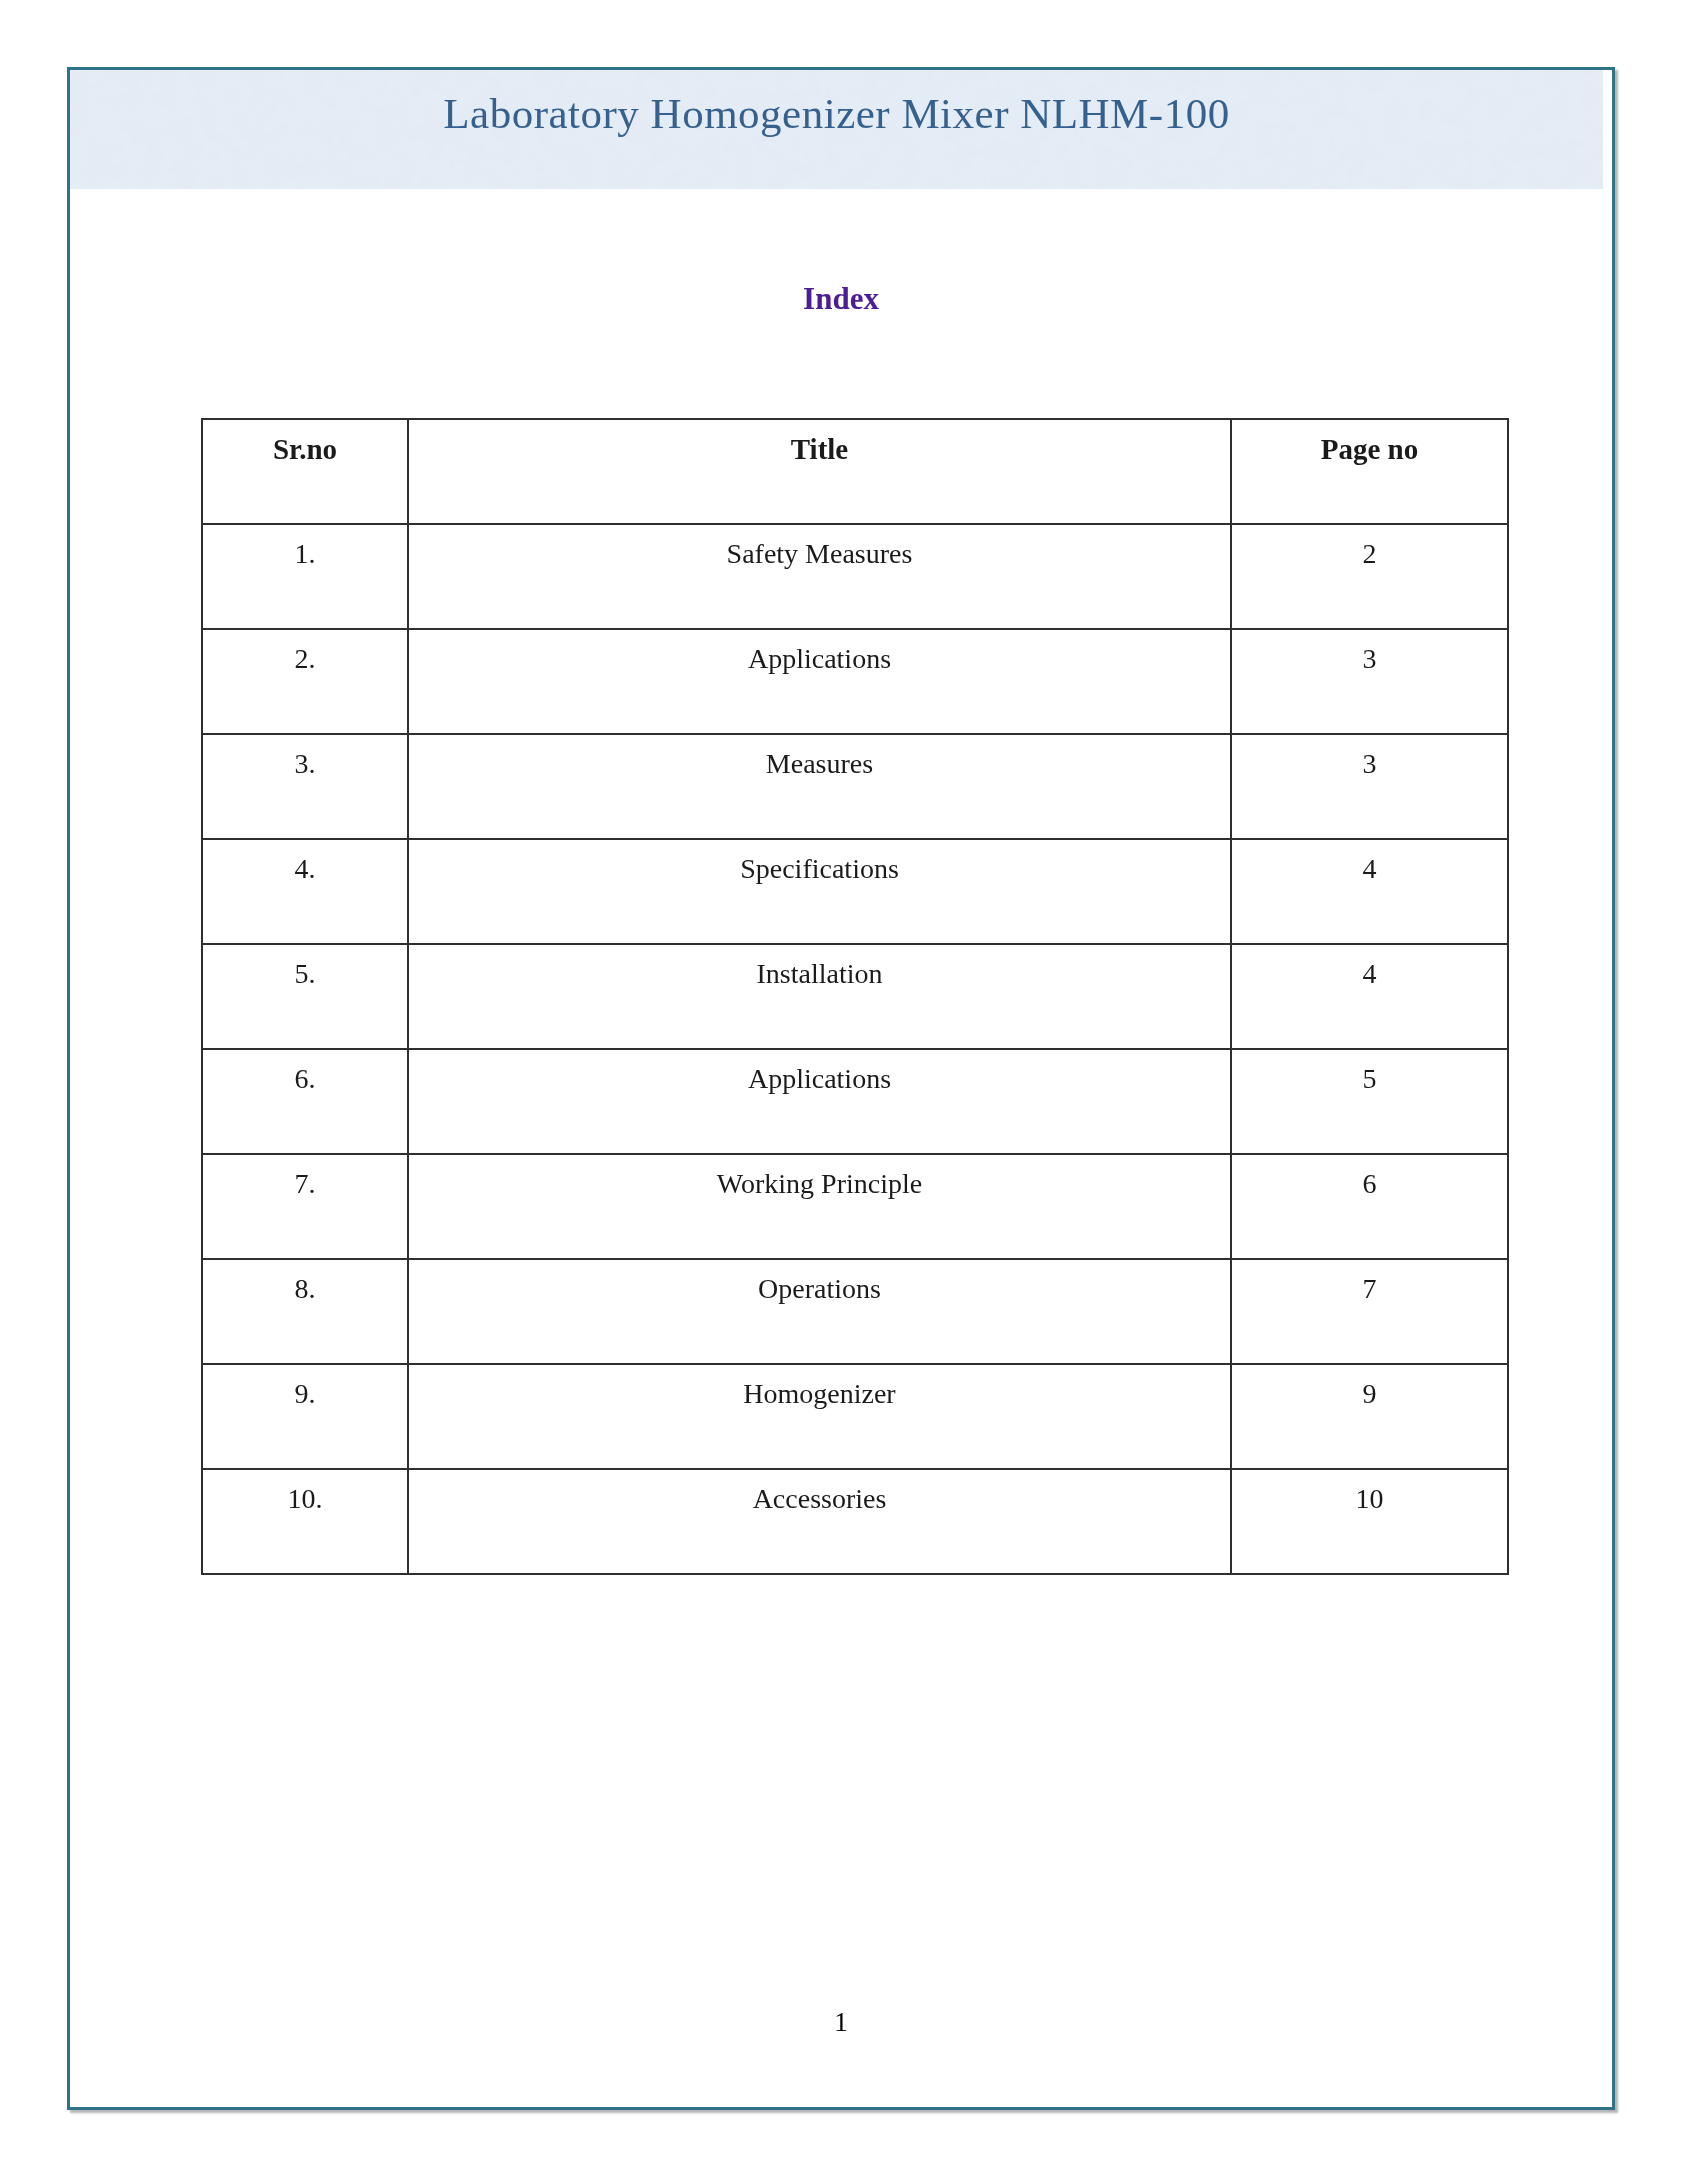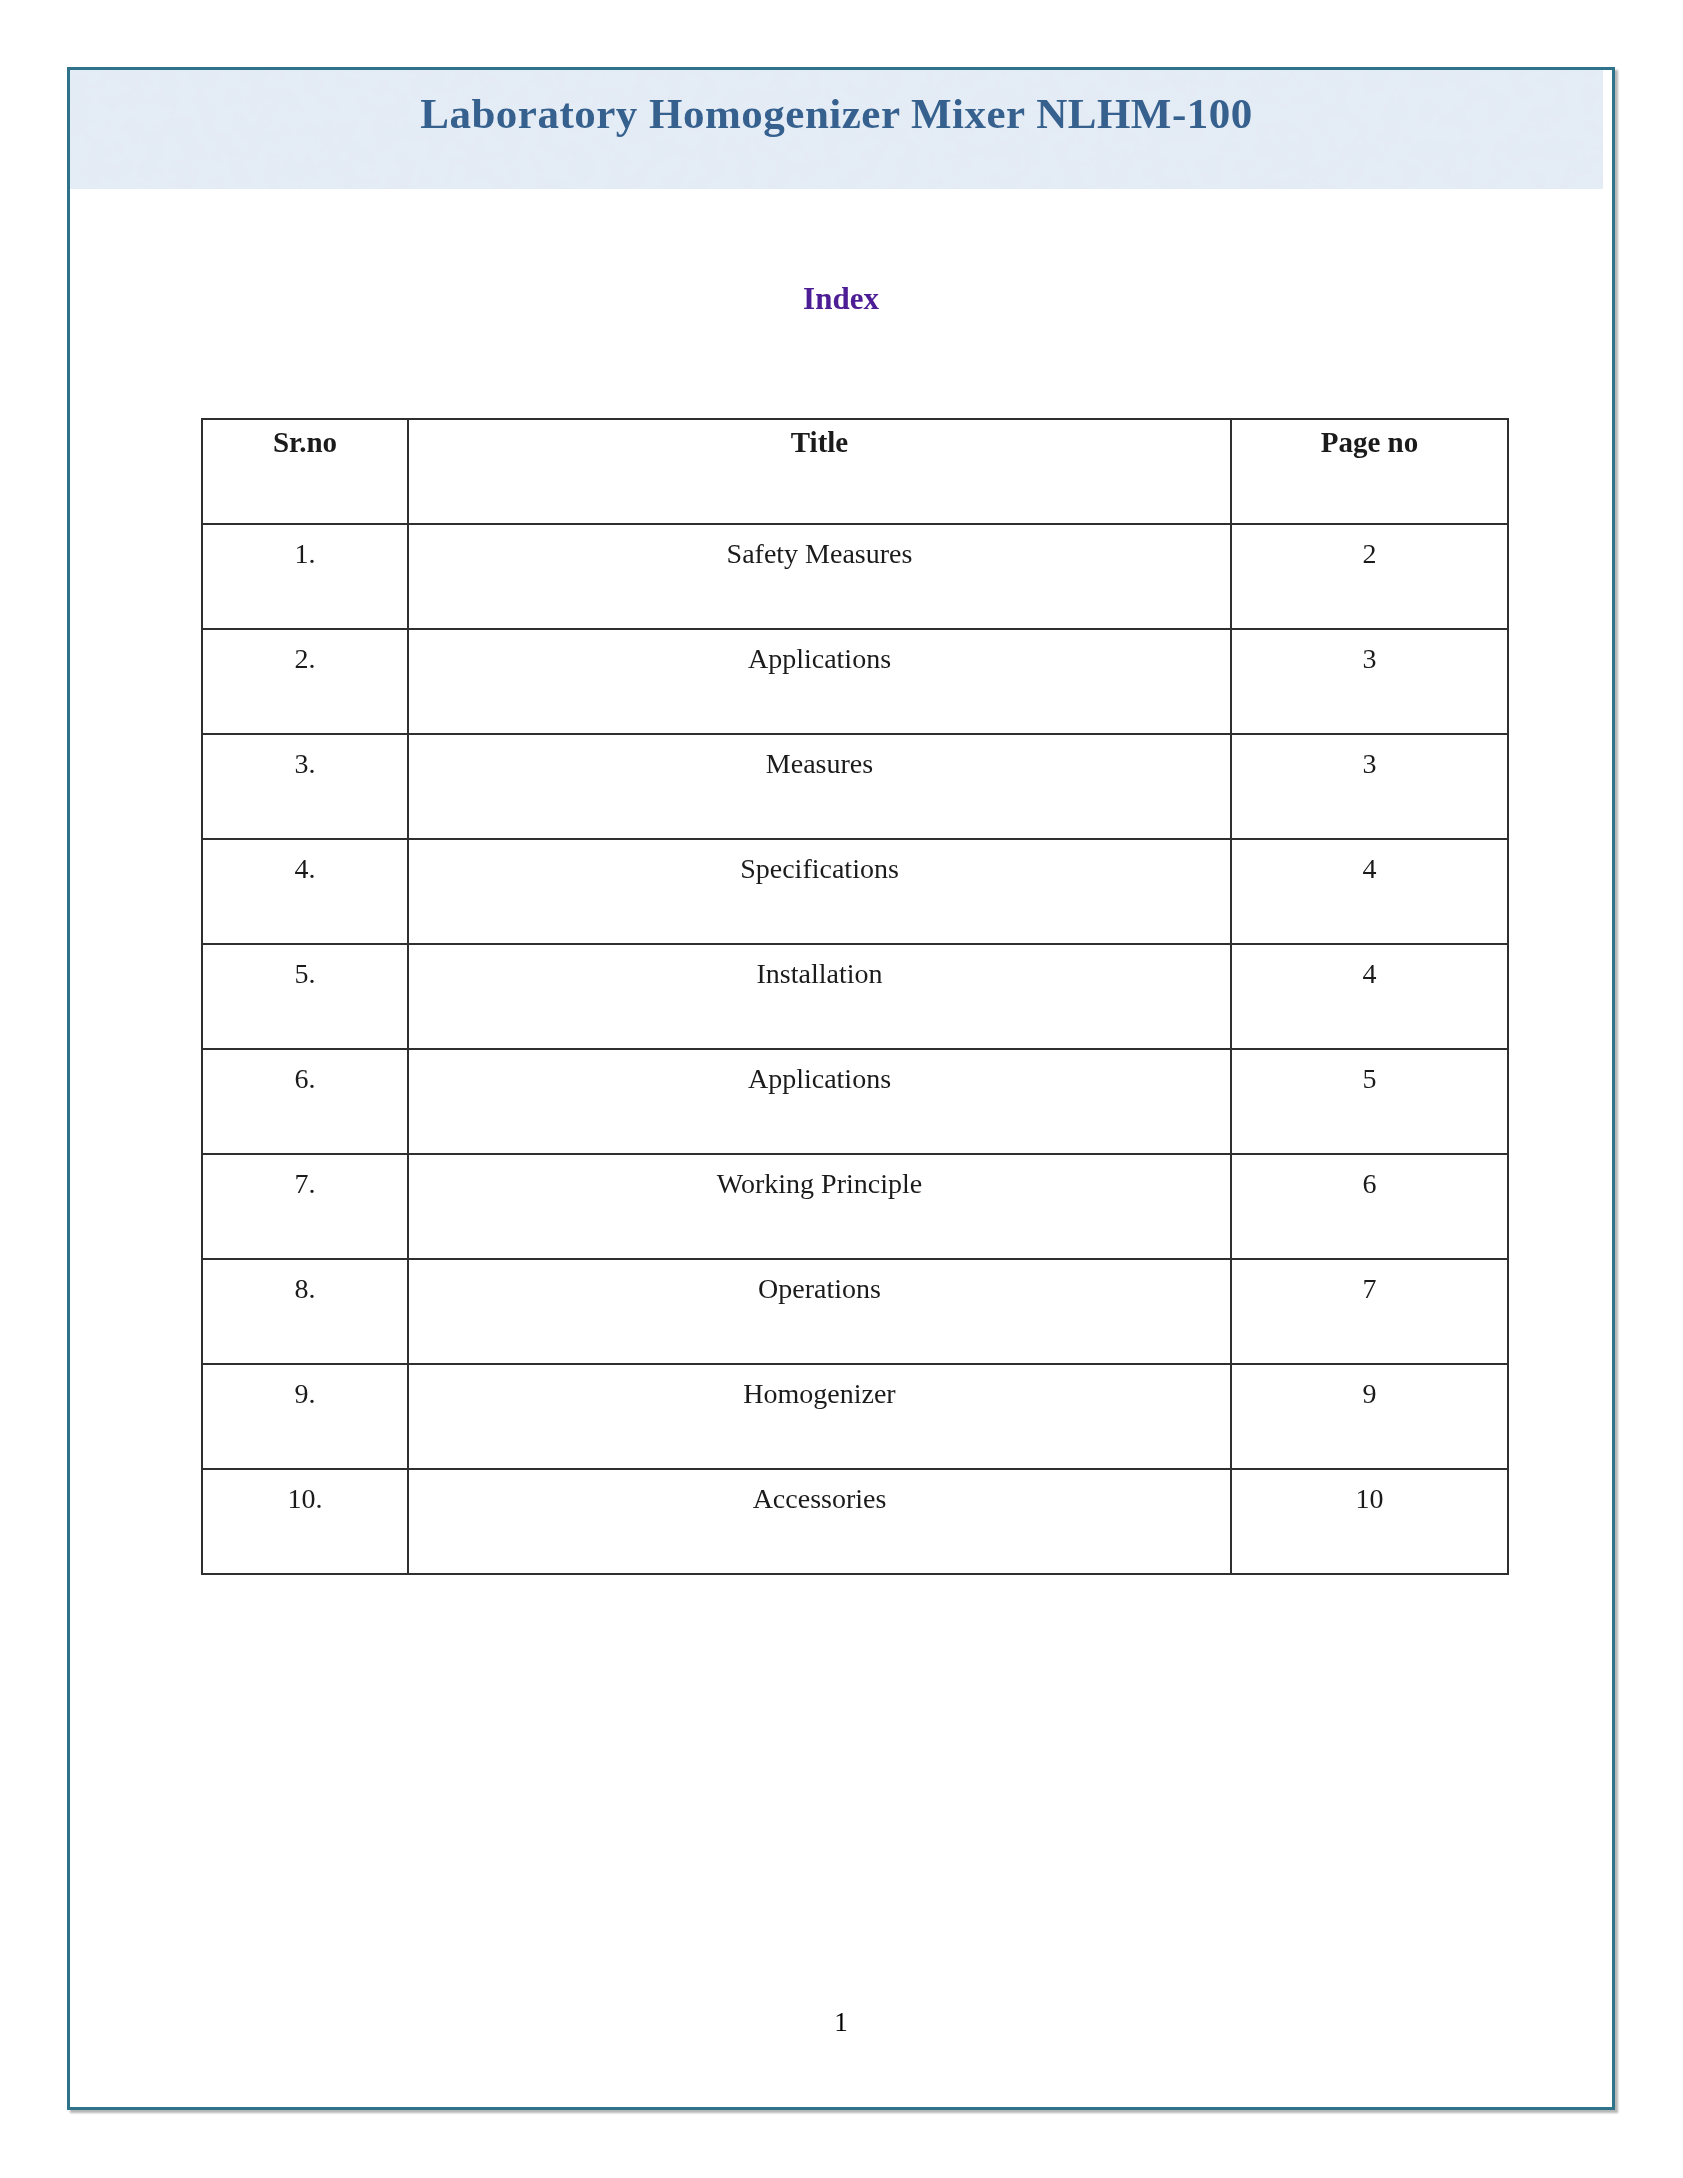--- a/index.html
+++ b/index.html
@@ -22,21 +22,21 @@
   }
 
   .banner{
     position:absolute;top:0;left:0;width:1533px;height:119px;
     background:var(--banner-bg);
     overflow:hidden;
   }
   .banner svg.texture{position:absolute;top:0;left:0;width:100%;height:100%;display:block;}
   .banner-title{
     position:relative;z-index:2;width:100%;text-align:center;
-    padding-top:18px;font-size:43px;font-weight:bold;line-height:1.2;
+    padding-top:18px;font-size:43px;font-weight:normal;line-height:1.2;
     color:var(--title-text);
     letter-spacing:0.5px;
   }
 
   .index-heading{
     position:absolute;top:211px;left:0;width:1542px;text-align:center;
     font-size:31px;font-weight:bold;color:#4c1d95;
   }
 
   table.toc{
@@ -45,21 +45,21 @@
   }
   table.toc col.c1{width:206px;}
   table.toc col.c2{width:823px;}
   table.toc col.c3{width:277px;}
   table.toc th,table.toc td{
     border:2px solid var(--table-border);
     vertical-align:top;text-align:center;
     font-size:28px;line-height:1.15;
   }
   table.toc tr{height:105px;}
-  table.toc th{font-weight:bold;font-size:29px;padding-top:6px;}
+  table.toc th{font-weight:bold;font-size:29px;padding-top:13px;}
   table.toc td{padding-top:13px;}
 
   .page-num{
     position:absolute;top:1937px;left:0;width:1542px;text-align:center;
     font-size:27px;color:#000;
   }
 </style>
 </head>
 <body>
 

